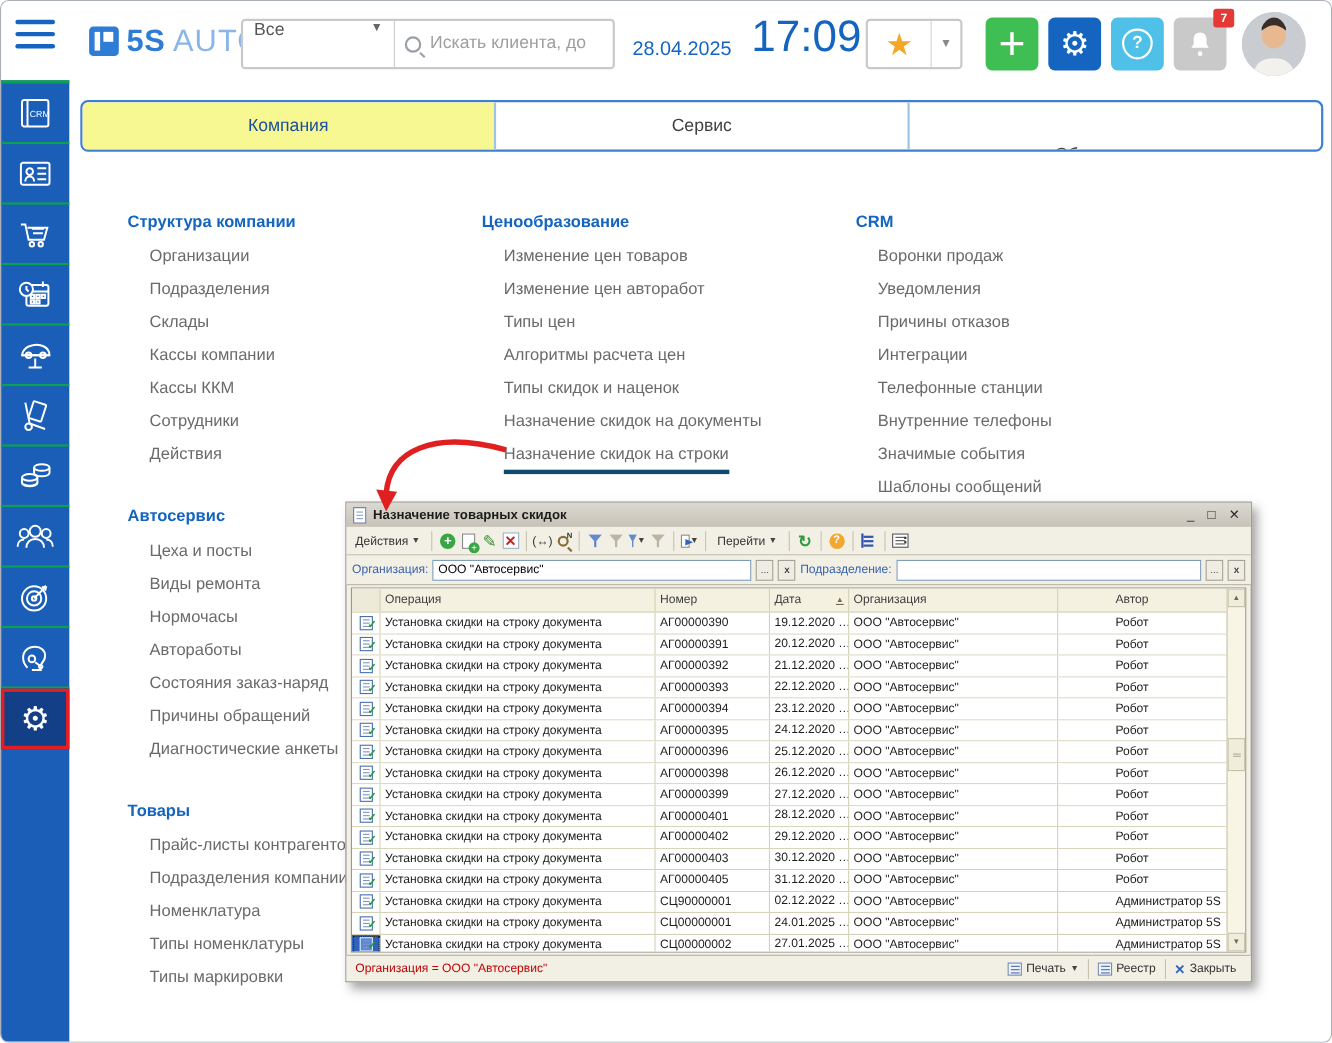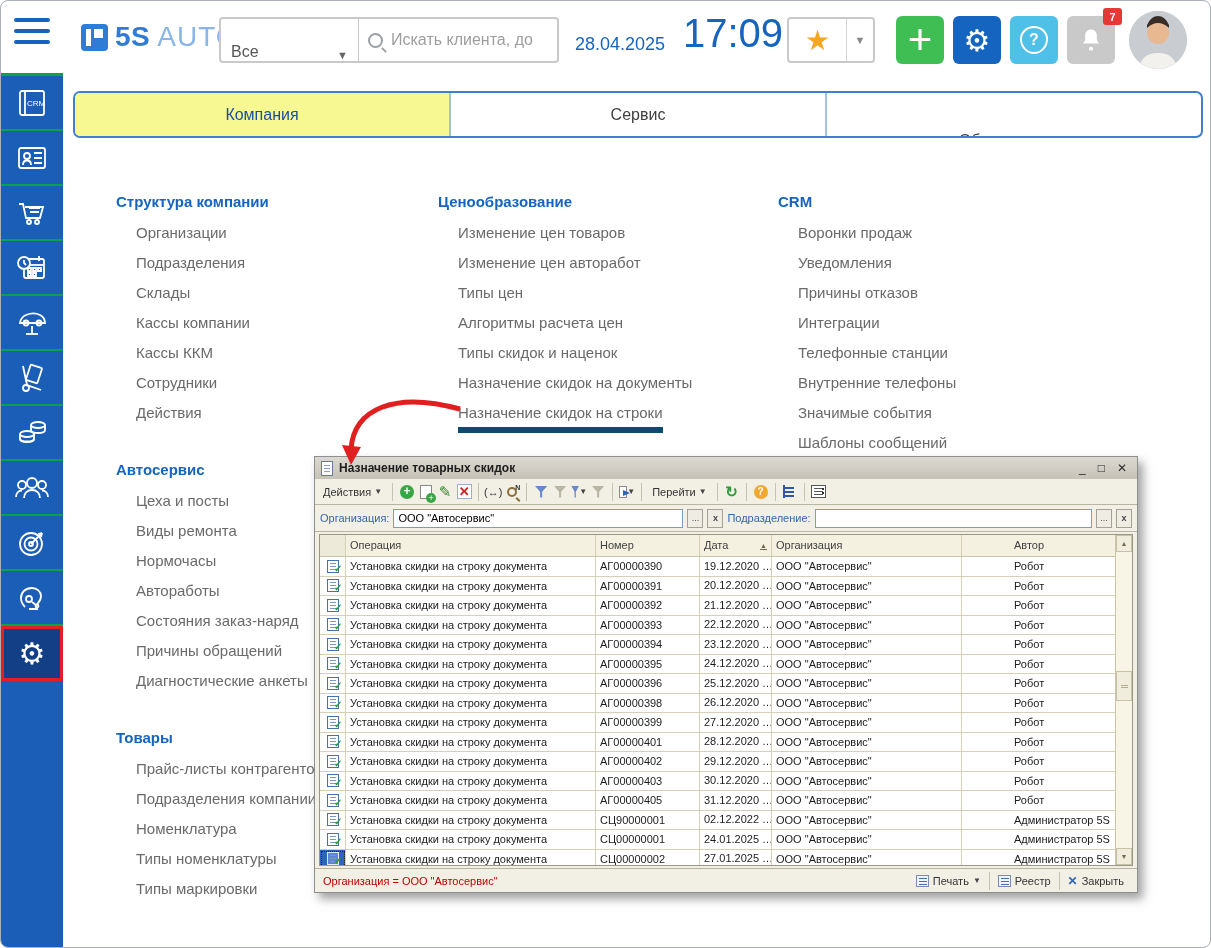--- a/index.html
+++ b/index.html
@@ -10,21 +10,21 @@
   .hamburger { position:absolute; left:13px; top:17px; width:36px; height:30px; cursor:pointer; }
   .hamburger span { display:block; height:4px; background:#1565c0; border-radius:2px; margin-bottom:7px; }
   .logo { position:absolute; left:80px; top:20px; display:flex; align-items:center; gap:7px; }
   .logo-mark { width:27px; height:27px; background:#2f7cd6; border-radius:4px; position:relative; }
   .logo-mark::before { content:""; position:absolute; left:5px; top:5px; width:5px; height:17px; background:#fff; }
   .logo-mark::after { content:""; position:absolute; left:13px; top:5px; width:9px; height:9px; background:#fff; }
   .logo-5s { font-size:28px; font-weight:bold; color:#2f7cd6; letter-spacing:0.5px; }
   .logo-auto { font-size:28px; color:#8ab5e8; letter-spacing:1px; }
 
   .searchbox { position:absolute; left:218px; top:16px; width:340px; height:46px; border:2px solid #c9c9c9; border-radius:4px; display:flex; background:#fff; }
-  .search-scope { width:138px; display:flex; align-items:flex-end; padding:0 10px; color:#555; font-size:16px; border-right:1px solid #c9c9c9; position:relative; cursor:pointer; }
+  .search-scope { width:138px; display:flex; align-items:flex-start; padding:0 10px; color:#555; font-size:16px; border-right:1px solid #c9c9c9; position:relative; cursor:pointer; }
   .search-scope .caret { position:absolute; right:10px; color:#666; font-size:11px; }
   .search-main { flex:1; display:flex; align-items:center; gap:8px; padding:0 9px; overflow:hidden; }
   .mag { width:15px; height:15px; border:2px solid #9aa0a6; border-radius:50%; position:relative; flex:none; }
   .mag::after { content:""; position:absolute; width:2px; height:6px; background:#9aa0a6; left:13px; top:12px; transform:rotate(-45deg); }
   .search-ph { color:#9e9e9e; font-size:16px; white-space:nowrap; }
 
   .hdr-date { position:absolute; left:574px; top:33px; font-size:18px; color:#1565c0; }
   .hdr-time { position:absolute; left:682px; top:10px; font-size:40px; color:#1565c0; }
 
   .fav-group { position:absolute; left:786px; top:16px; width:88px; height:46px; border:2px solid #c9c9c9; border-radius:4px; display:flex; background:#fff; }
@@ -55,21 +55,21 @@
 
   
   .menu-col { position:absolute; top:190px; z-index:1; }
   .menu-col-1 { left:115px; width:330px; }
   .menu-col-2 { left:437px; width:340px; }
   .menu-col-3 { left:777px; width:340px; }
   .menu-heading { font-size:15px; font-weight:bold; color:#1565c0; height:30px; line-height:22px; margin-top:28px; }
   .menu-heading:first-child { margin-top:0; }
   .menu-item { font-size:15px; color:#6a6a6a; height:30px; line-height:24px; padding-left:20px; white-space:nowrap; cursor:pointer; }
   .menu-item.underlined { display:block; }
-  .menu-item.underlined span { display:inline-block; border-bottom:6px solid #0c4a6e; padding-bottom:2px; }
+  .menu-item.underlined span { display:inline-block; border-bottom:4px solid #0c4a6e; padding-bottom:2px; }
 
   .red-arrow { position:absolute; left:333px; top:392px; z-index:8; }
 
   
   .win { position:absolute; left:313px; top:455px; width:824px; height:437px; z-index:5;
          background:#f2f0e5; border:1px solid #8e8e8e; box-shadow:5px 6px 9px rgba(70,70,70,.5);
          font-size:11px; color:#1c1c1c; display:flex; flex-direction:column; }
   .win-title { height:22px; background:linear-gradient(#dcd9d1,#c6c2b7); display:flex; align-items:center; padding:0 6px; gap:6px; flex:none; }
   .win-doc-icon { width:12px; height:15px; background:#fff; border:1px solid #6a7a9a; position:relative; flex:none; }
   .win-doc-icon::before { content:""; position:absolute; left:2px; right:2px; top:3px; height:1px; background:#8ba0c0; box-shadow:0 3px 0 #8ba0c0,0 6px 0 #8ba0c0; }

